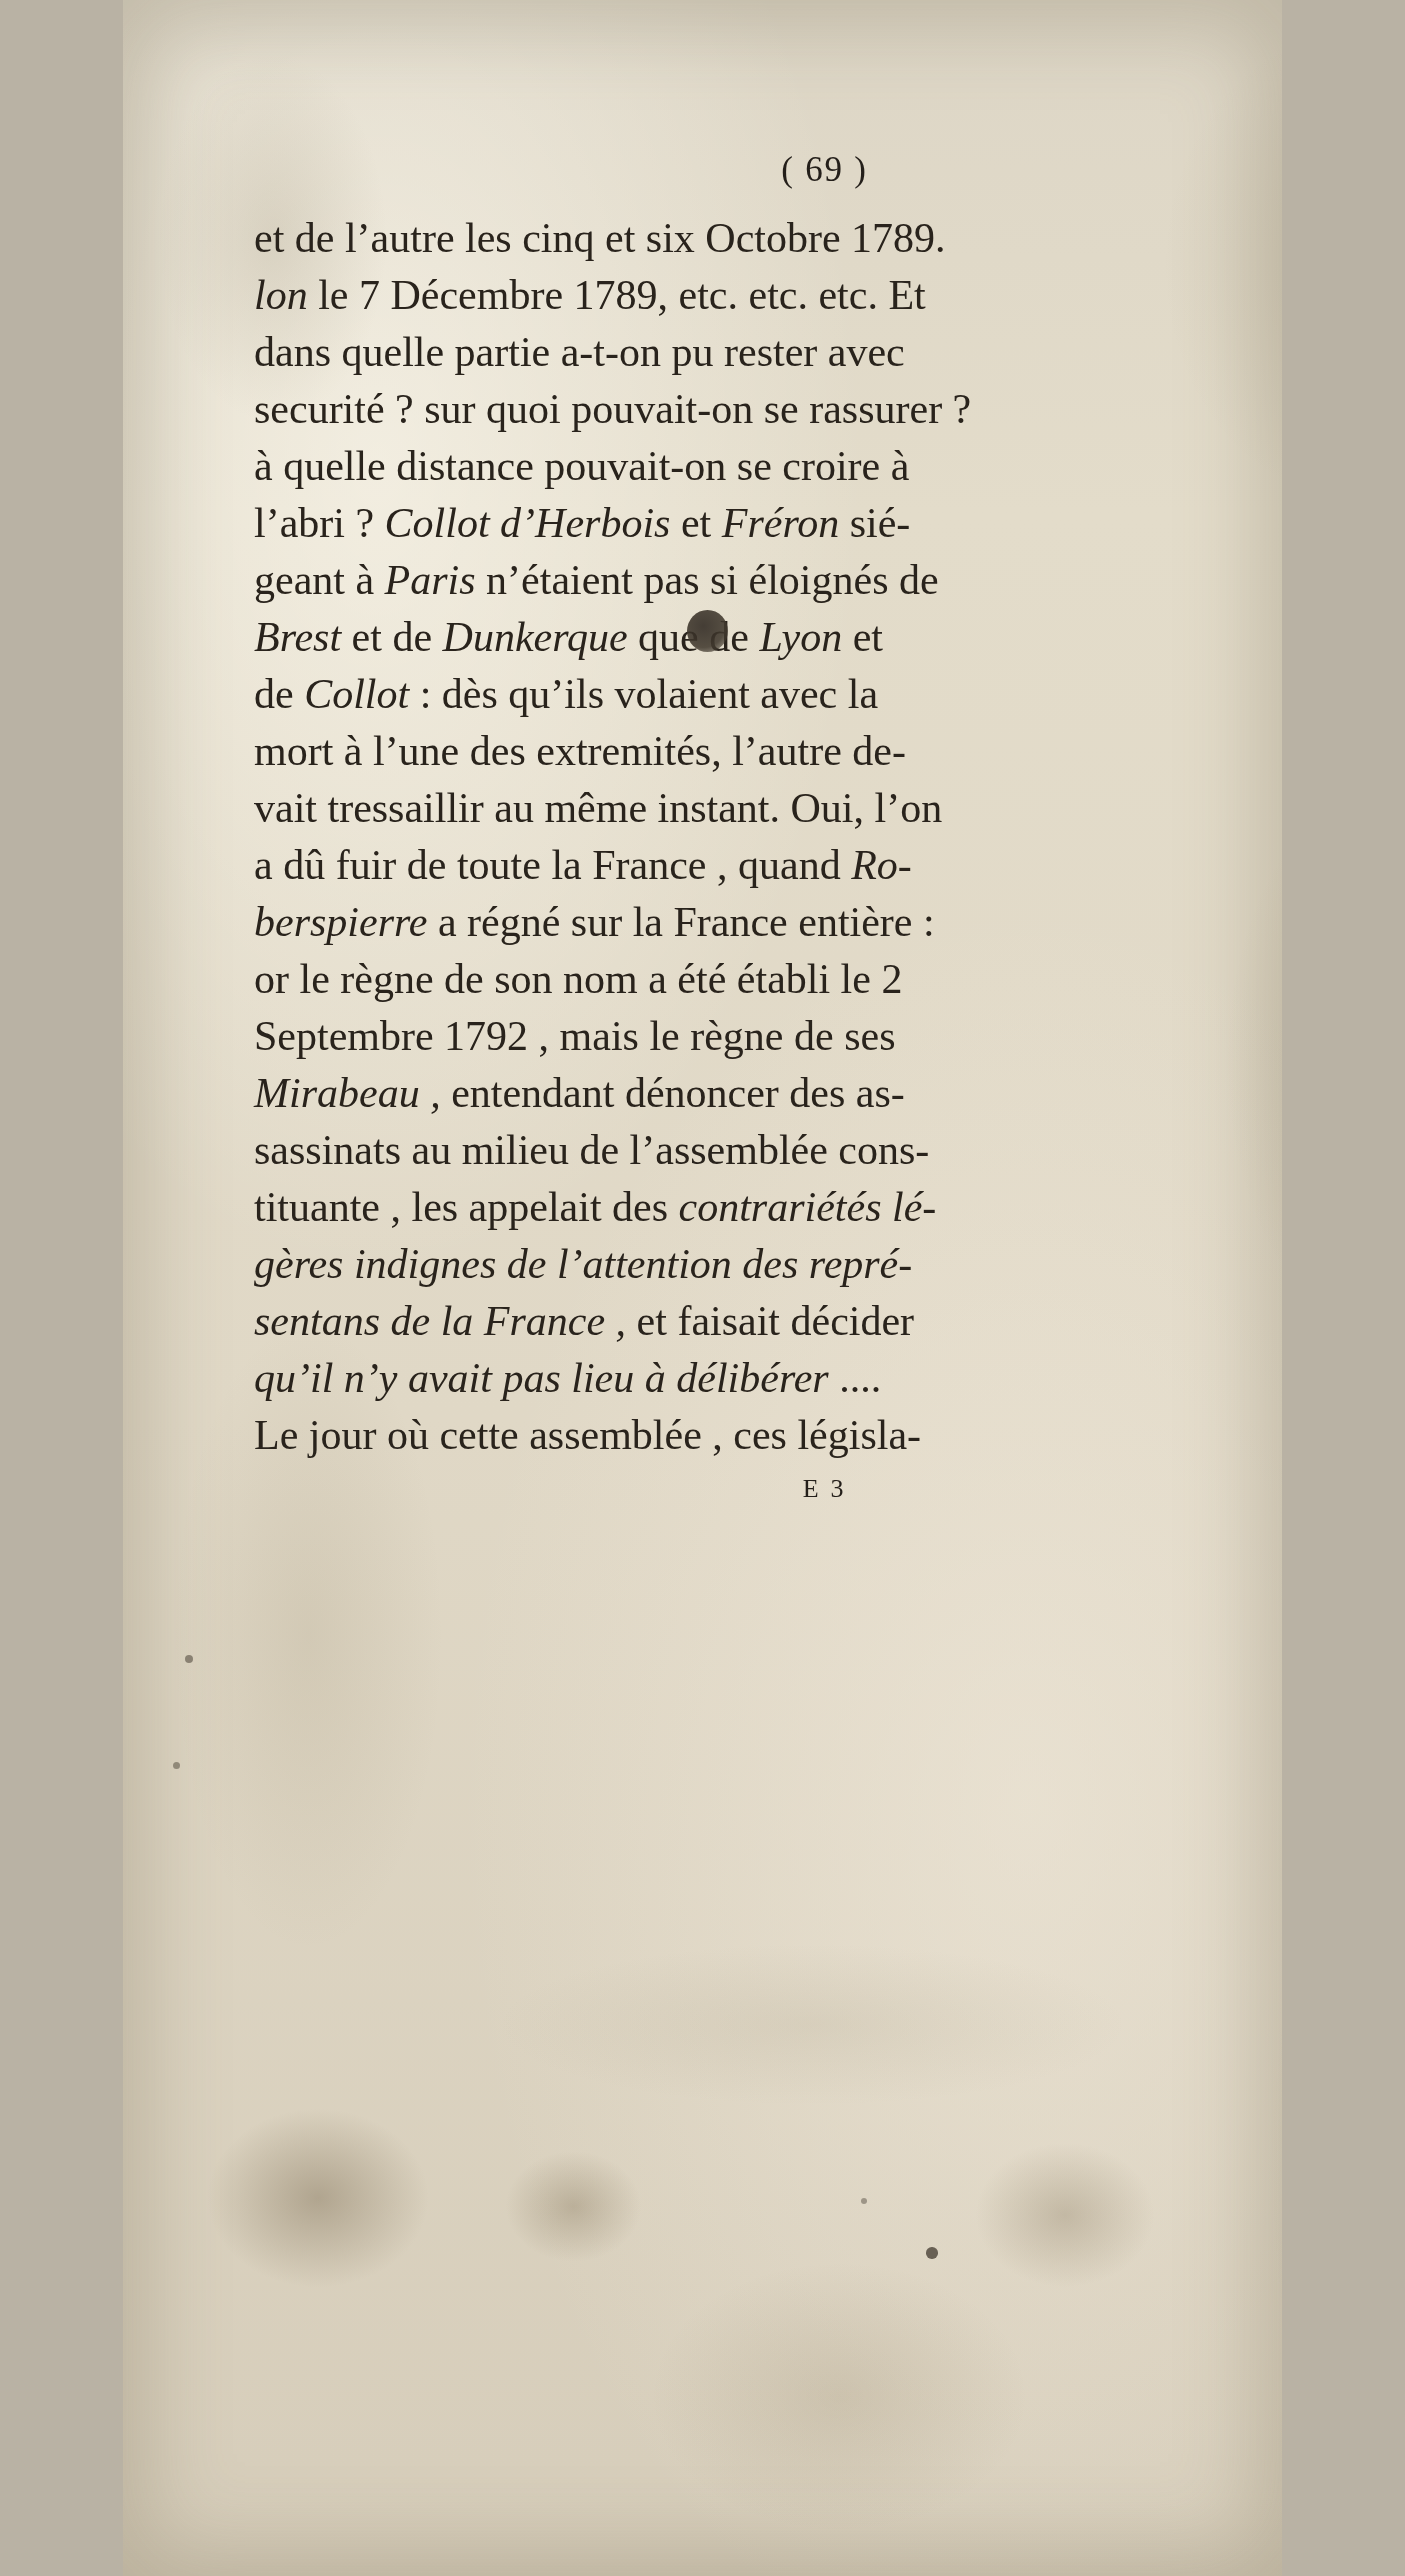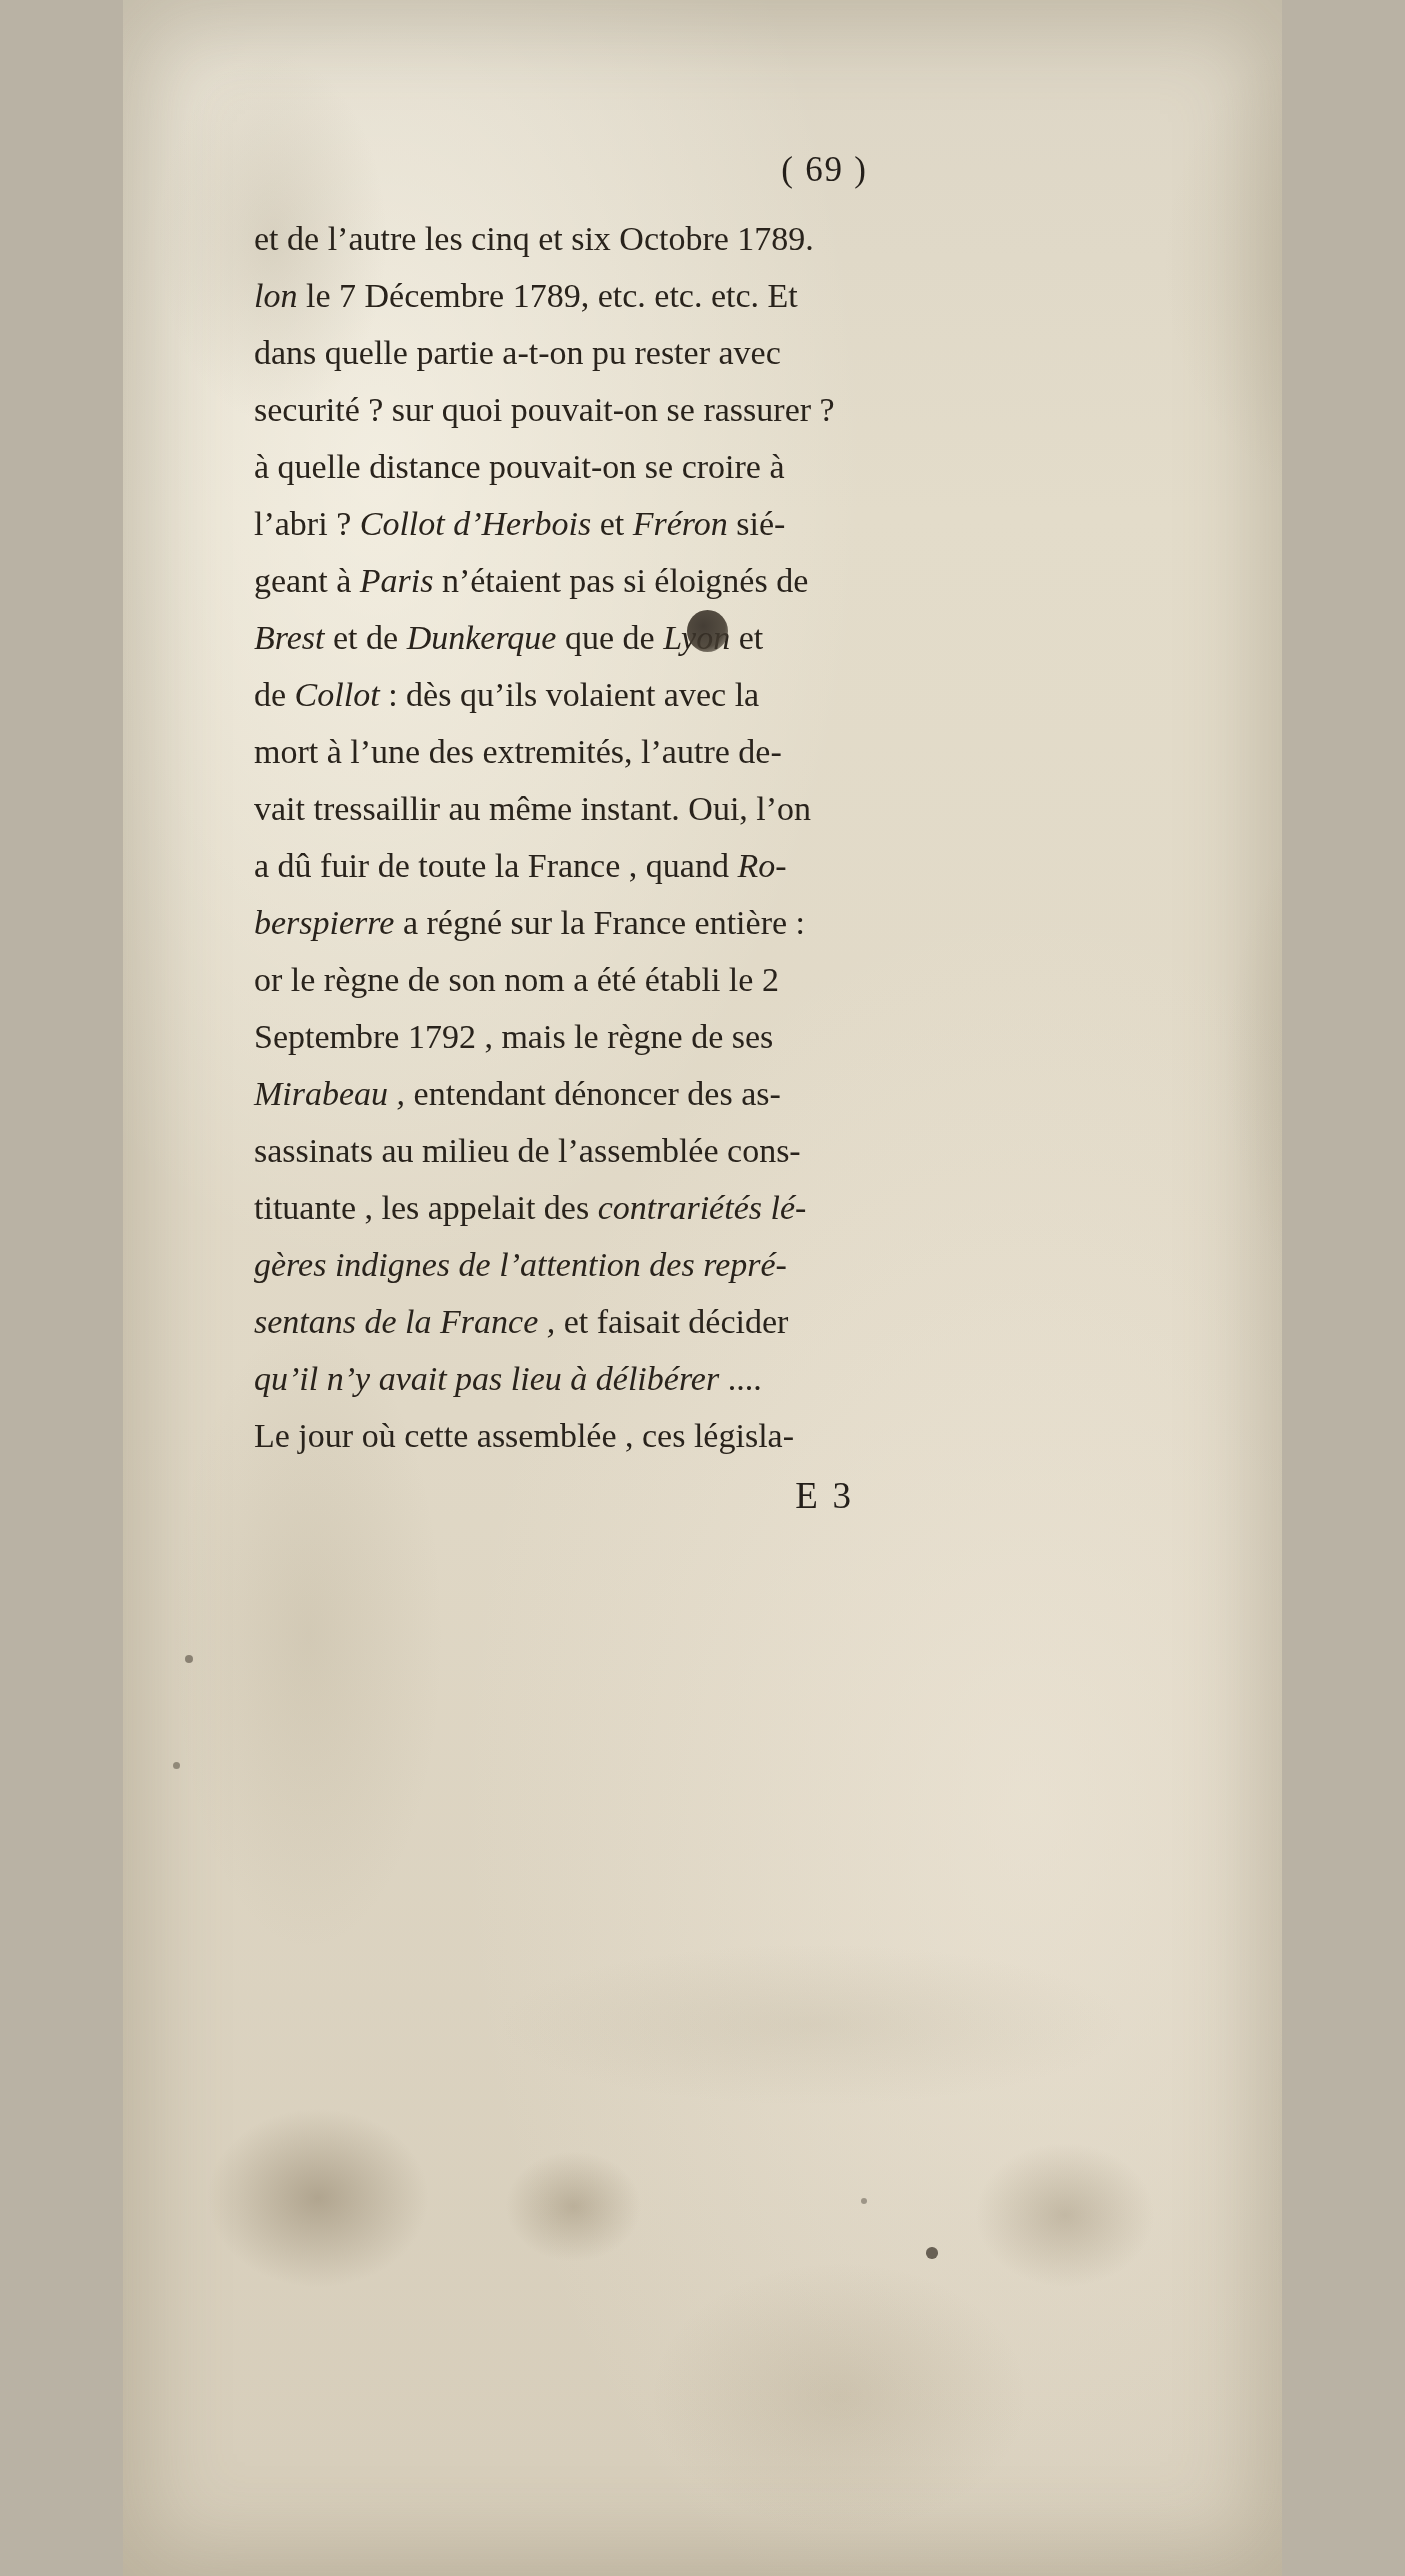--- a/index.html
+++ b/index.html
@@ -54,30 +54,30 @@
     text-align: center;
     font-size: 35px;
     letter-spacing: 1.8px;
     margin: 0 0 19.5px 0;
     color: #241f1a;
   }
   .pagenum .pn-inner { display: inline-block; }
 
   p.line {
     margin: 0;
-    font-size: 34px;
+    font-size: 42px;
     line-height: 57px;
     white-space: nowrap;
     color: #29231c;
     text-rendering: optimizeLegibility;
   }
   p.line i { font-style: italic; }
   .sig {
     text-align: center;
-    font-size: 37px;
+    font-size: 26px;
     letter-spacing: 2.7px;
     margin-top: 10.6px;
   }
   .inkblob {
     position: absolute;
     left: 564px;
     top: 610px;
     width: 41px;
     height: 42px;
     border-radius: 50%;

